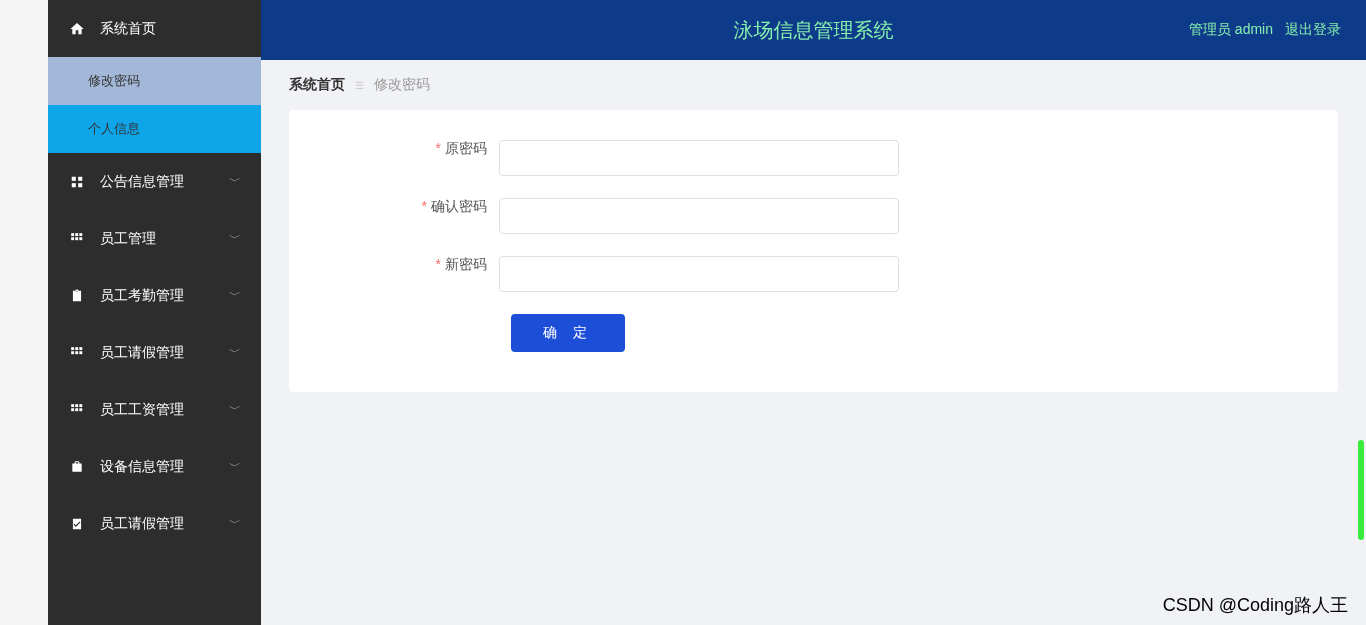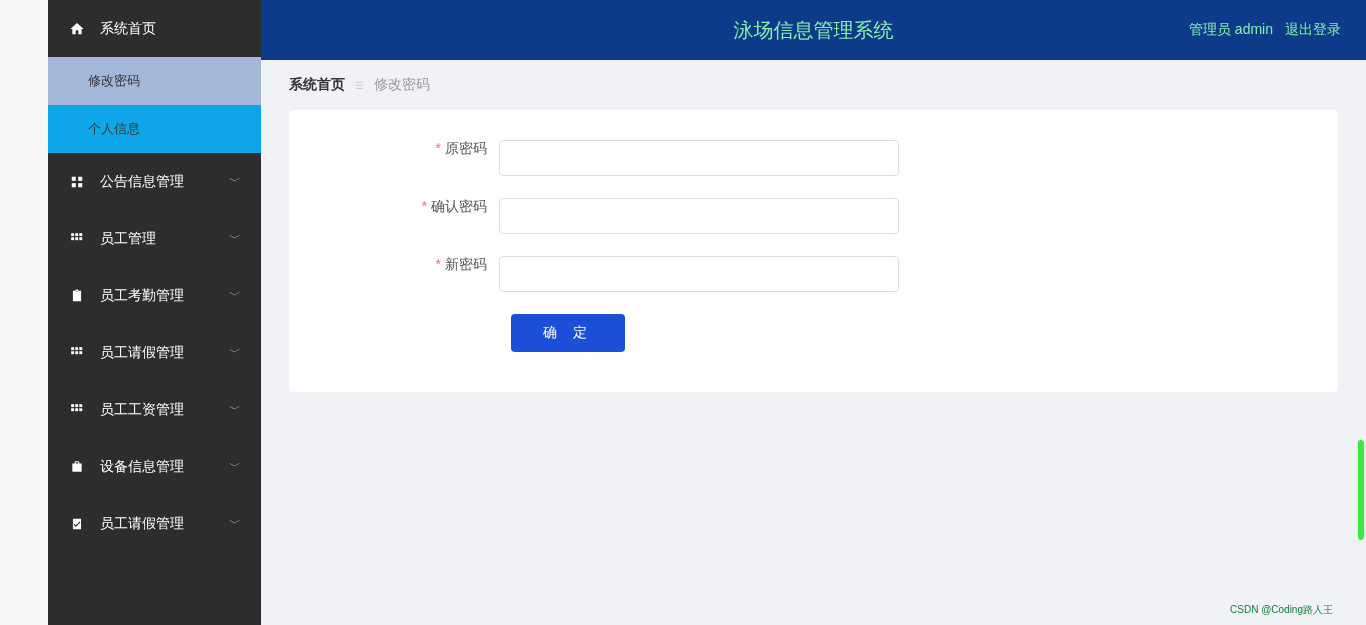--- a/index.html
+++ b/index.html
@@ -31,21 +31,21 @@
     .breadcrumb .current { color: #999; }
     
     .content { margin: 0 28px; background: #fff; border-radius: 4px; padding: 30px 40px 40px; }
     .form-row { display: flex; align-items: flex-start; margin-bottom: 22px; }
     .form-label { width: 170px; text-align: right; padding-right: 12px; font-size: 14px; color: #555; }
     .form-label .req { color: #f56c6c; margin-right: 4px; }
     .form-input { width: 400px; height: 36px; border: 1px solid #dcdfe6; border-radius: 4px; padding: 0 12px; font-size: 14px; outline: none; }
     .form-actions { padding-left: 182px; margin-top: 8px; }
     .btn-primary { background: #1d4ed8; color: #fff; border: none; border-radius: 4px; padding: 10px 32px; font-size: 14px; cursor: pointer; letter-spacing: 6px; }
     
-    .watermark { position: absolute; bottom: 8px; right: 33px; color: #15803d; font-size: 10px; pointer-events: none; }
+    .watermark { position: absolute; bottom: 8px; right: 18px; color: #000000; font-size: 18px; pointer-events: none; }
     
     .scrollbar-indicator { position: absolute; right: 2px; top: 440px; width: 6px; height: 100px; background: #3aeb3e; border-radius: 3px; }
     
     svg { display: block; }
   </style>
 </head>
 <body>
 
 <div class="layout">
   <div class="sidebar">

